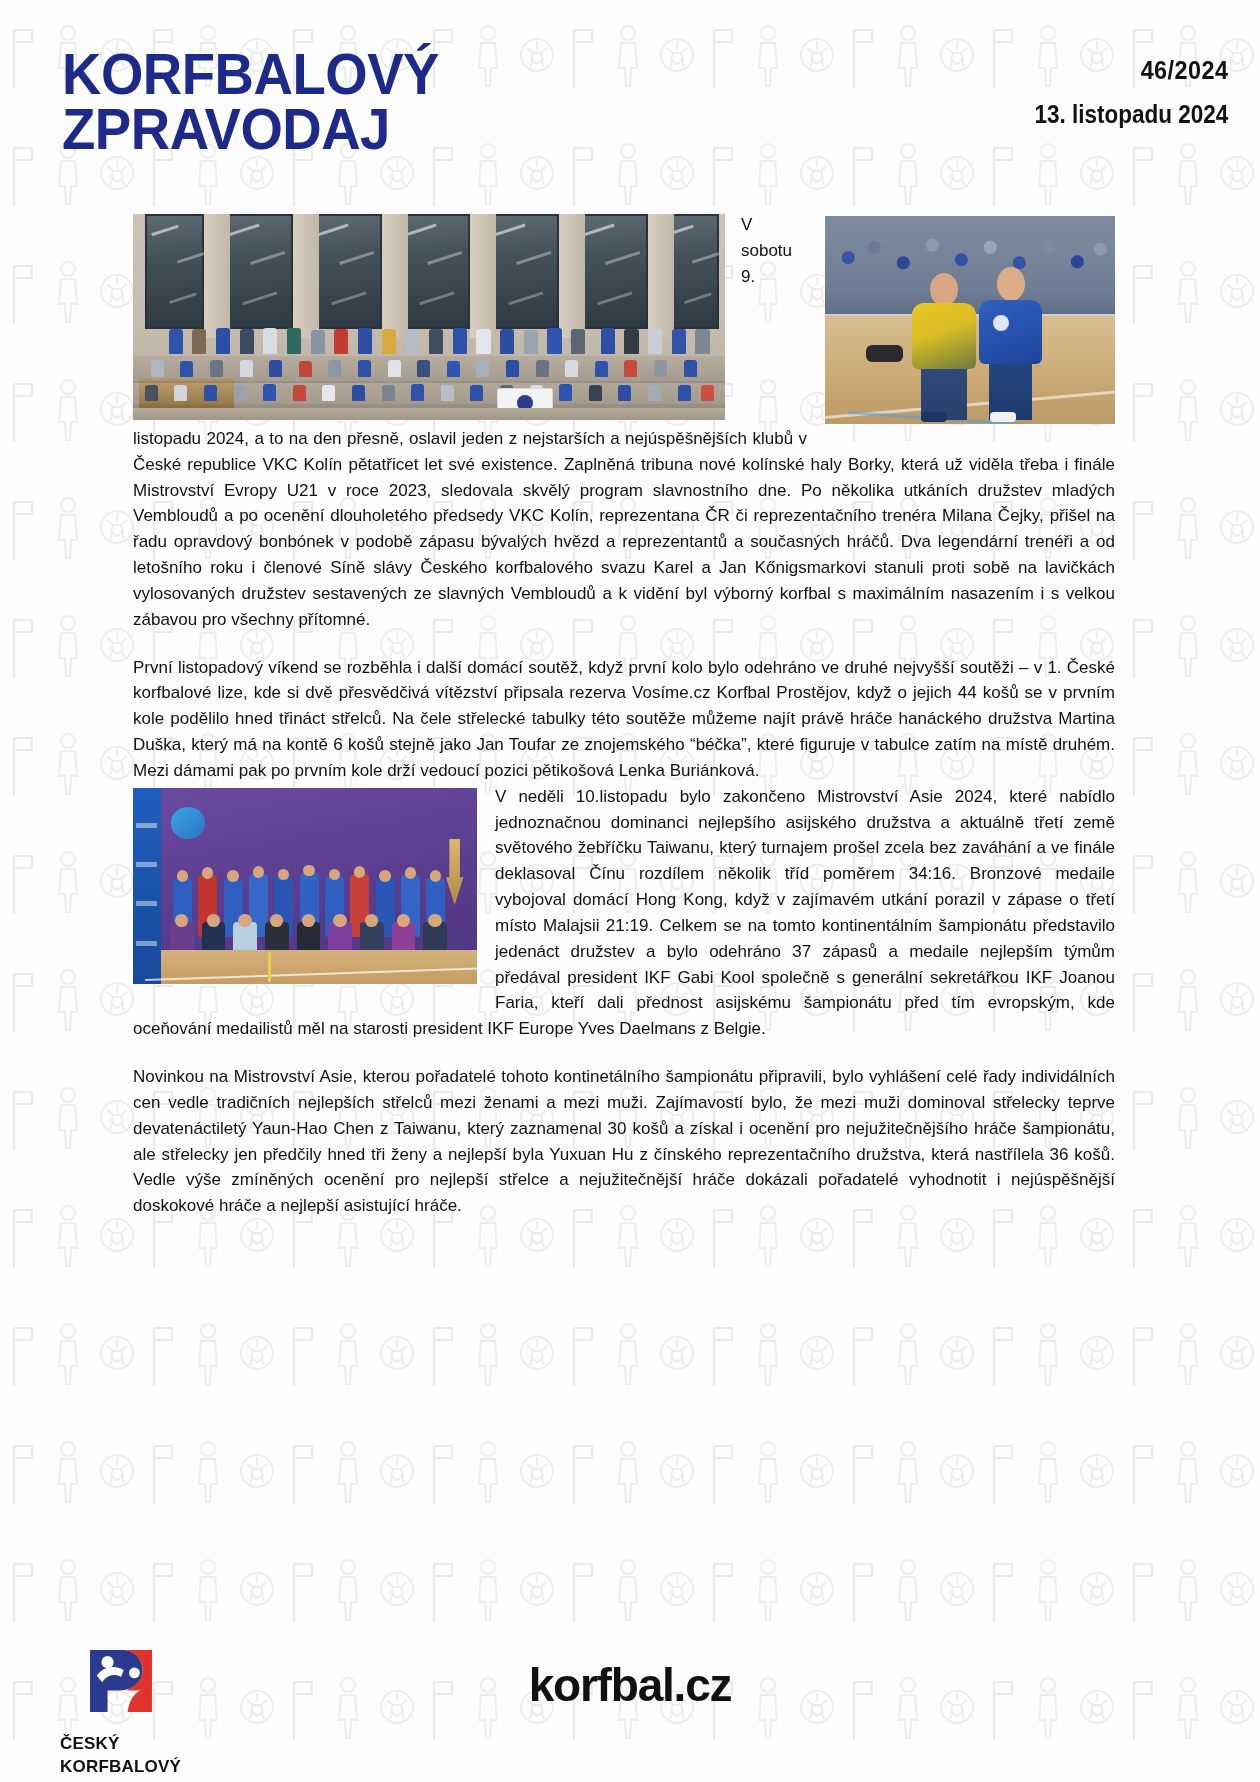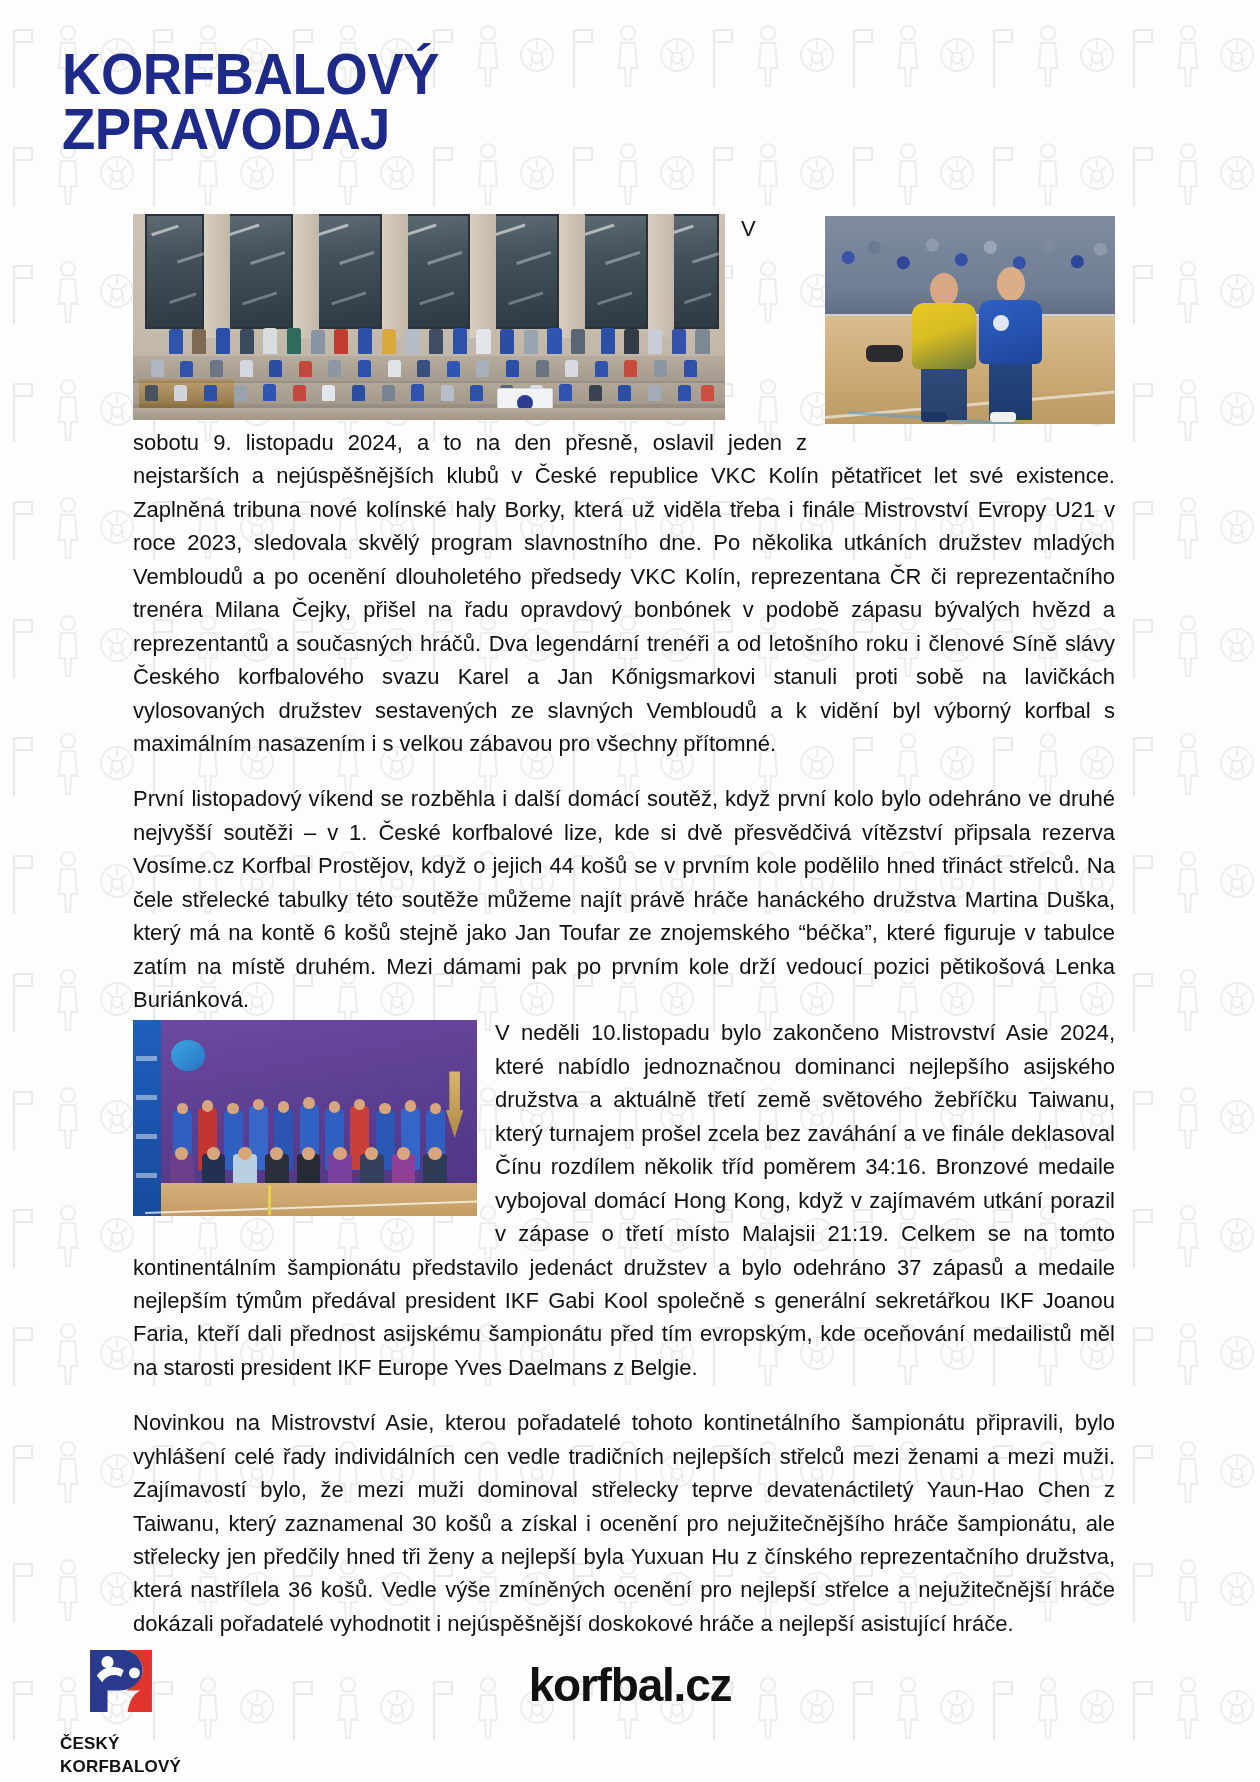--- a/index.html
+++ b/index.html
@@ -76,21 +76,21 @@
   .content {
     position: absolute;
     left: 133px;
     top: 212px;
     width: 982px;
     z-index: 2;
   }
   p.body {
     margin: 0 0 0 0;
     font-family: "Liberation Sans Narrow", "Liberation Sans", sans-serif;
-    font-size: 22px;
+    font-size: 17px;
     line-height: 1.52;
     text-align: justify;
     text-justify: inter-word;
     color: #111;
     hyphens: none;
   }
   p.gap { margin-top: 22px; }
 
   
   .fig {
@@ -416,20 +416,24 @@
     </defs>
     <rect x="0" y="0" width="1260" height="1782" fill="#fdfdfd"></rect>
     <rect x="0" y="0" width="1260" height="1782" fill="url(#wm-tile)"></rect>
   </svg>
 
   <div class="header">
     <div class="masthead">
       <span class="l1">KORFBALOVÝ</span>
       <span class="l2">ZPRAVODAJ</span>
     </div>
+    <div class="issue-block">
+      <span class="issue-no">46/2024</span>
+      <span class="issue-date">13. listopadu 2024</span>
+    </div>
   </div>
 
   <div class="content">
 
     <div class="fig fig-tl ph1">
       <div class="wallbg"></div>
       <div class="win" style="left:2%;  width:10%;"></div>
       <div class="win" style="left:14%; width:13%;"></div>
       <div class="win" style="left:29%; width:13%;"></div>
       <div class="win" style="left:44%; width:13%;"></div>

